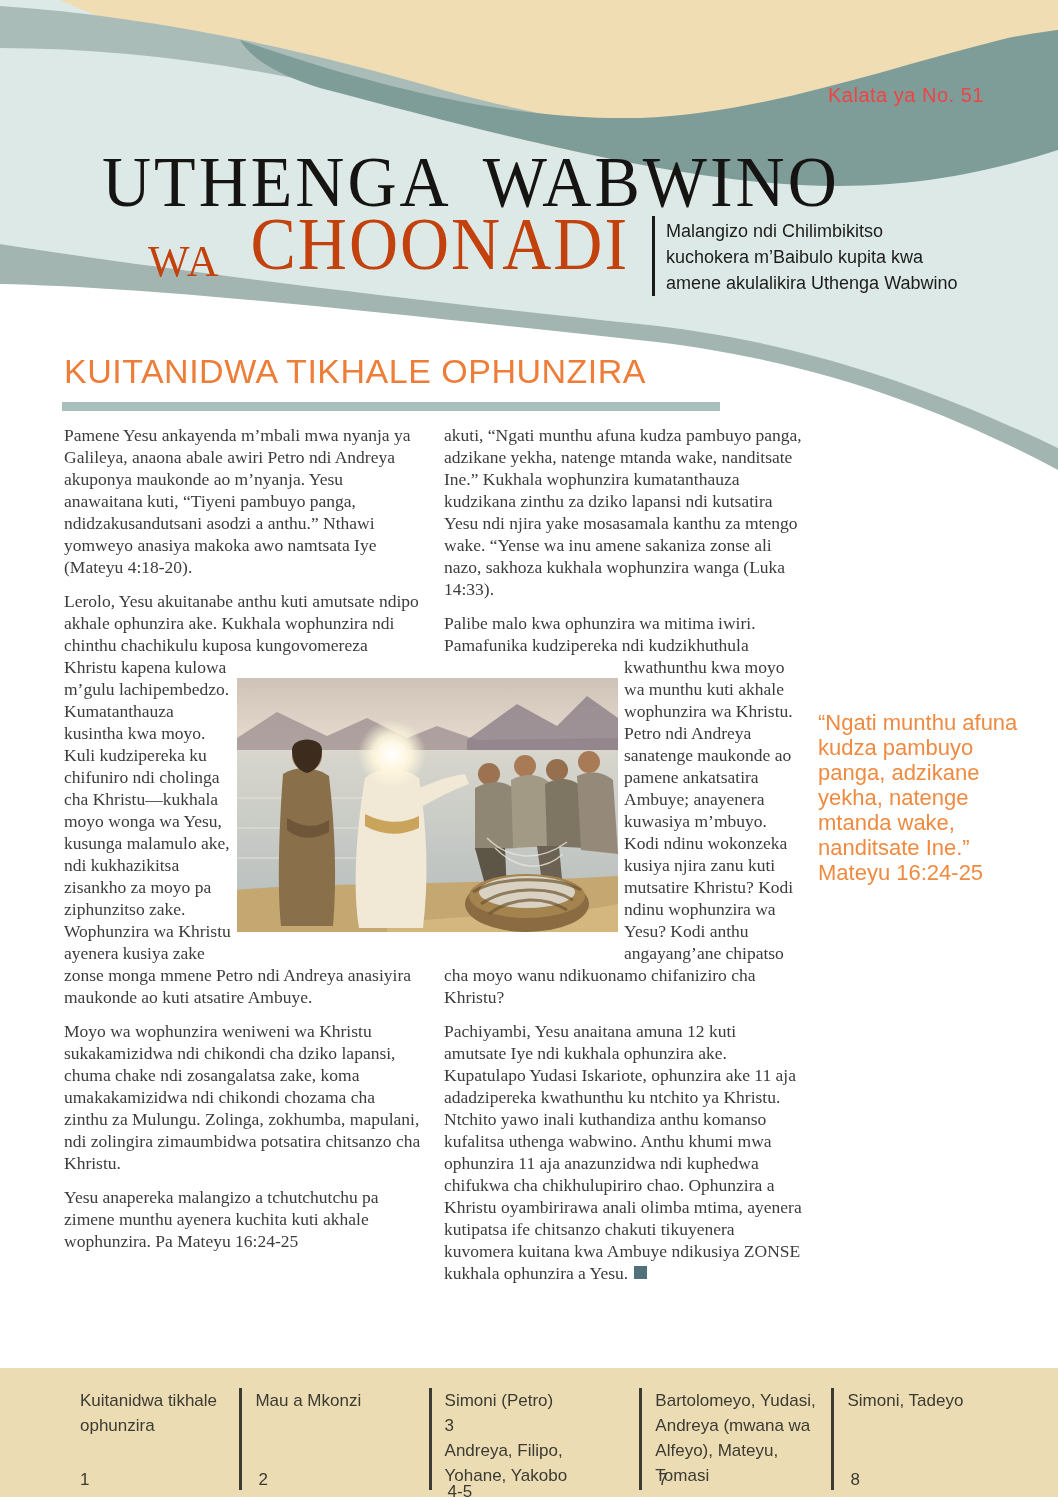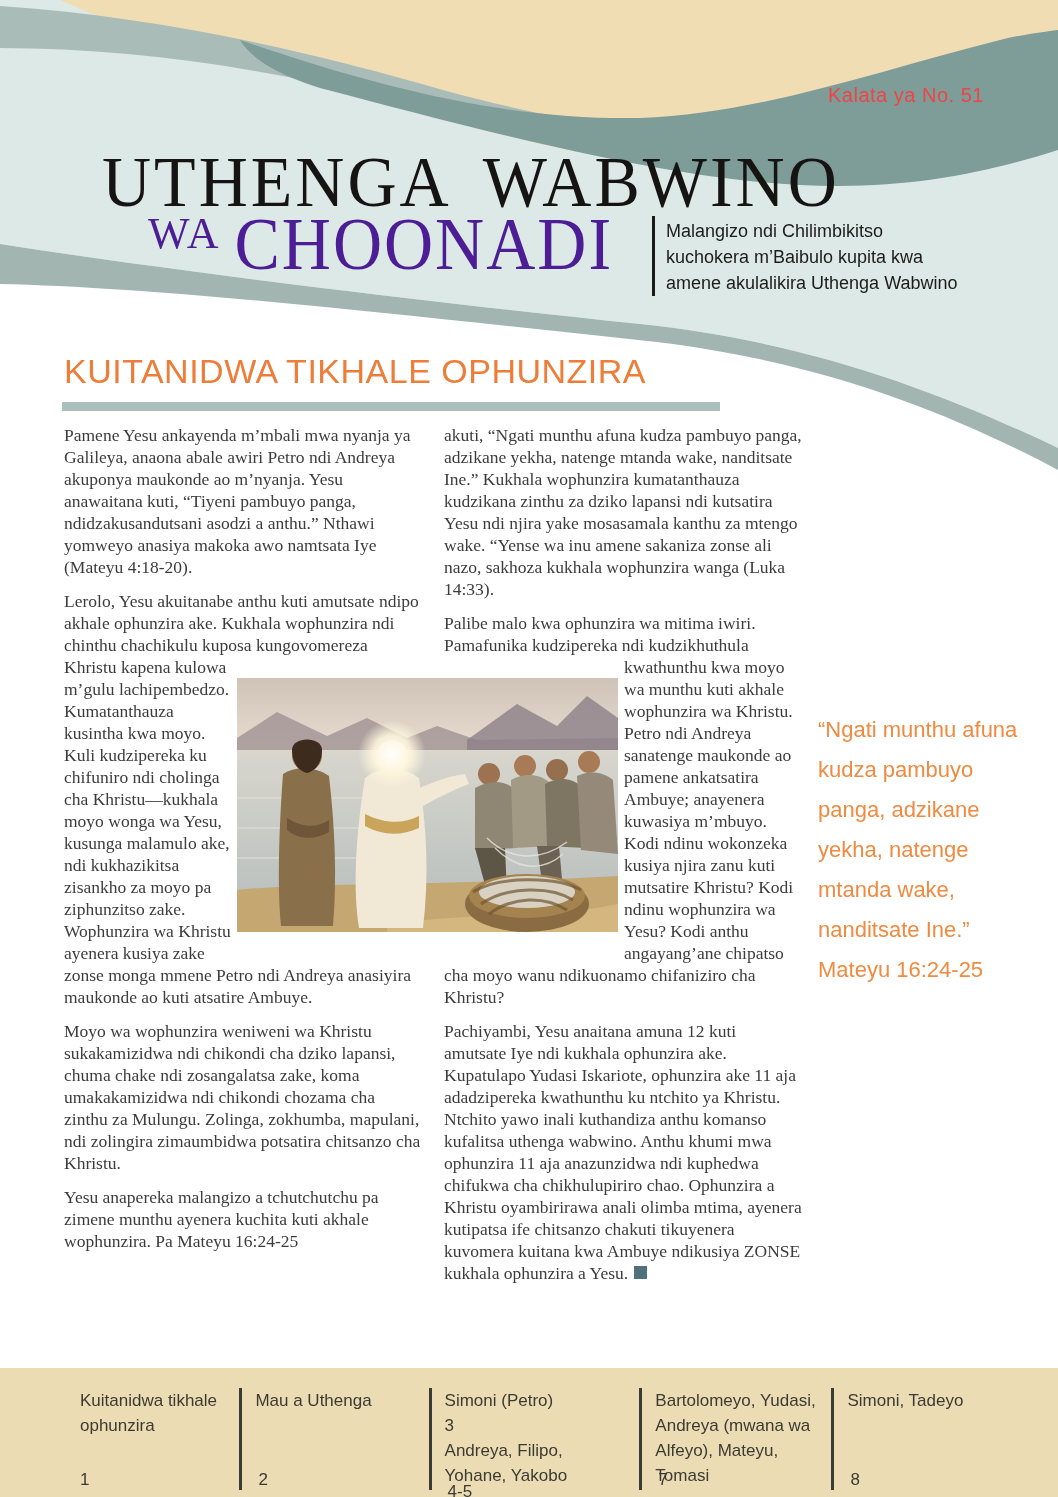--- a/index.html
+++ b/index.html
@@ -6,41 +6,41 @@
   .page{position:relative;width:1058px;height:1497px;background:#ffffff;overflow:hidden;
         font-family:"Liberation Serif",serif;color:#3c3c3c;}
   
   .header-art{position:absolute;left:0;top:0;width:1058px;height:480px;}
   .issue-label{position:absolute;left:828px;top:84px;font-family:"Liberation Sans",sans-serif;
         font-size:20px;color:#ef4444;letter-spacing:.5px;}
   
   .masthead{position:absolute;left:0;top:0;width:1058px;}
   .title1{position:absolute;left:102px;top:140px;font-size:68px;letter-spacing:3px;word-spacing:16px;
         color:#161412;font-family:"Liberation Serif",serif;transform:scaleY(1.06);transform-origin:top left;white-space:nowrap;}
-  .title2row{position:absolute;left:148px;top:208px;display:flex;align-items:flex-start;gap:14px;color:#4c1d95;}
+  .title2row{position:absolute;left:148px;top:208px;display:flex;align-items:flex-end;gap:30px;color:#c2410c;}
   .title-wa{font-size:44px;letter-spacing:2px;font-family:"Liberation Serif",serif;}
   .title-main{font-size:68px;letter-spacing:2px;font-family:"Liberation Serif",serif;transform:scaleY(1.08);transform-origin:bottom left;}
   .title-divider{position:absolute;left:652px;top:216px;width:3px;height:80px;background:#1a1a18;}
   .tagline{position:absolute;left:666px;top:218px;font-family:"Liberation Sans",sans-serif;
         font-size:18px;line-height:26px;color:#1c1c1a;white-space:pre-line;}
   
   .headline{position:absolute;left:64px;top:352px;font-family:"Liberation Sans",sans-serif;
         font-size:34px;color:#ED7D38;letter-spacing:.5px;white-space:nowrap;}
   .headline-rule{position:absolute;left:62px;top:402px;width:658px;height:9px;background:#A9BFBB;}
   .col{position:absolute;top:424px;width:358px;font-size:17.5px;line-height:22px;text-align:left;}
   .col p{margin:0 0 12px 0;}
   .col p:last-child{margin-bottom:0;}
   .col-left{left:64px;}
   .col-right{left:444px;}
   .spacer-r{float:right;width:186px;height:308px;}
   .spacer-l{float:left;width:180px;height:308px;}
   .endmark{display:inline-block;width:13px;height:13px;background:#50707B;margin-left:6px;}
   .photo{position:absolute;left:237px;top:678px;width:381px;height:254px;}
   .pull-quote{position:absolute;left:818px;top:710px;width:205px;font-family:"Liberation Sans",sans-serif;
-        font-size:22px;line-height:40px;color:#EF8A40;}
+        font-size:22px;line-height:25px;color:#EF8A40;}
   .pull-quote .ref{margin-top:0;}
   
   .footer{position:absolute;left:0;top:1368px;width:1058px;height:179px;background:#ECDCB3;
         display:flex;padding:0 0 0 64px;box-sizing:border-box;font-family:"Liberation Sans",sans-serif;color:#3B3B33;}
   .f-col{position:relative;padding:20px 0 0 16px;box-sizing:border-box;}
   .f-col.w1{width:178px;}
   .f-col.w2{width:192px;}
   .f-col.w3{width:214px;}
   .f-col.w4{width:195px;}
   .f-col.w5{width:230px;}
@@ -161,21 +161,21 @@
   </div>
 
   <div class="footer">
     <div class="f-col w1">
       <div class="f-title">Kuitanidwa tikhale
 ophunzira</div>
       <div class="f-page">1</div>
     </div>
     <div class="f-col w2 has-sep">
       <span class="f-sep"></span>
-      <div class="f-title">Mau a Uthenga</div>
+      <div class="f-title">Mau a Mkonzi</div>
       <div class="f-page">2</div>
     </div>
     <div class="f-col w3 has-sep low">
       <span class="f-sep"></span>
       <div class="f-title">Simoni (Petro)
 3
 Andreya, Filipo,
 Yohane, Yakobo</div>
       <div class="f-page">4-5</div>
     </div>

